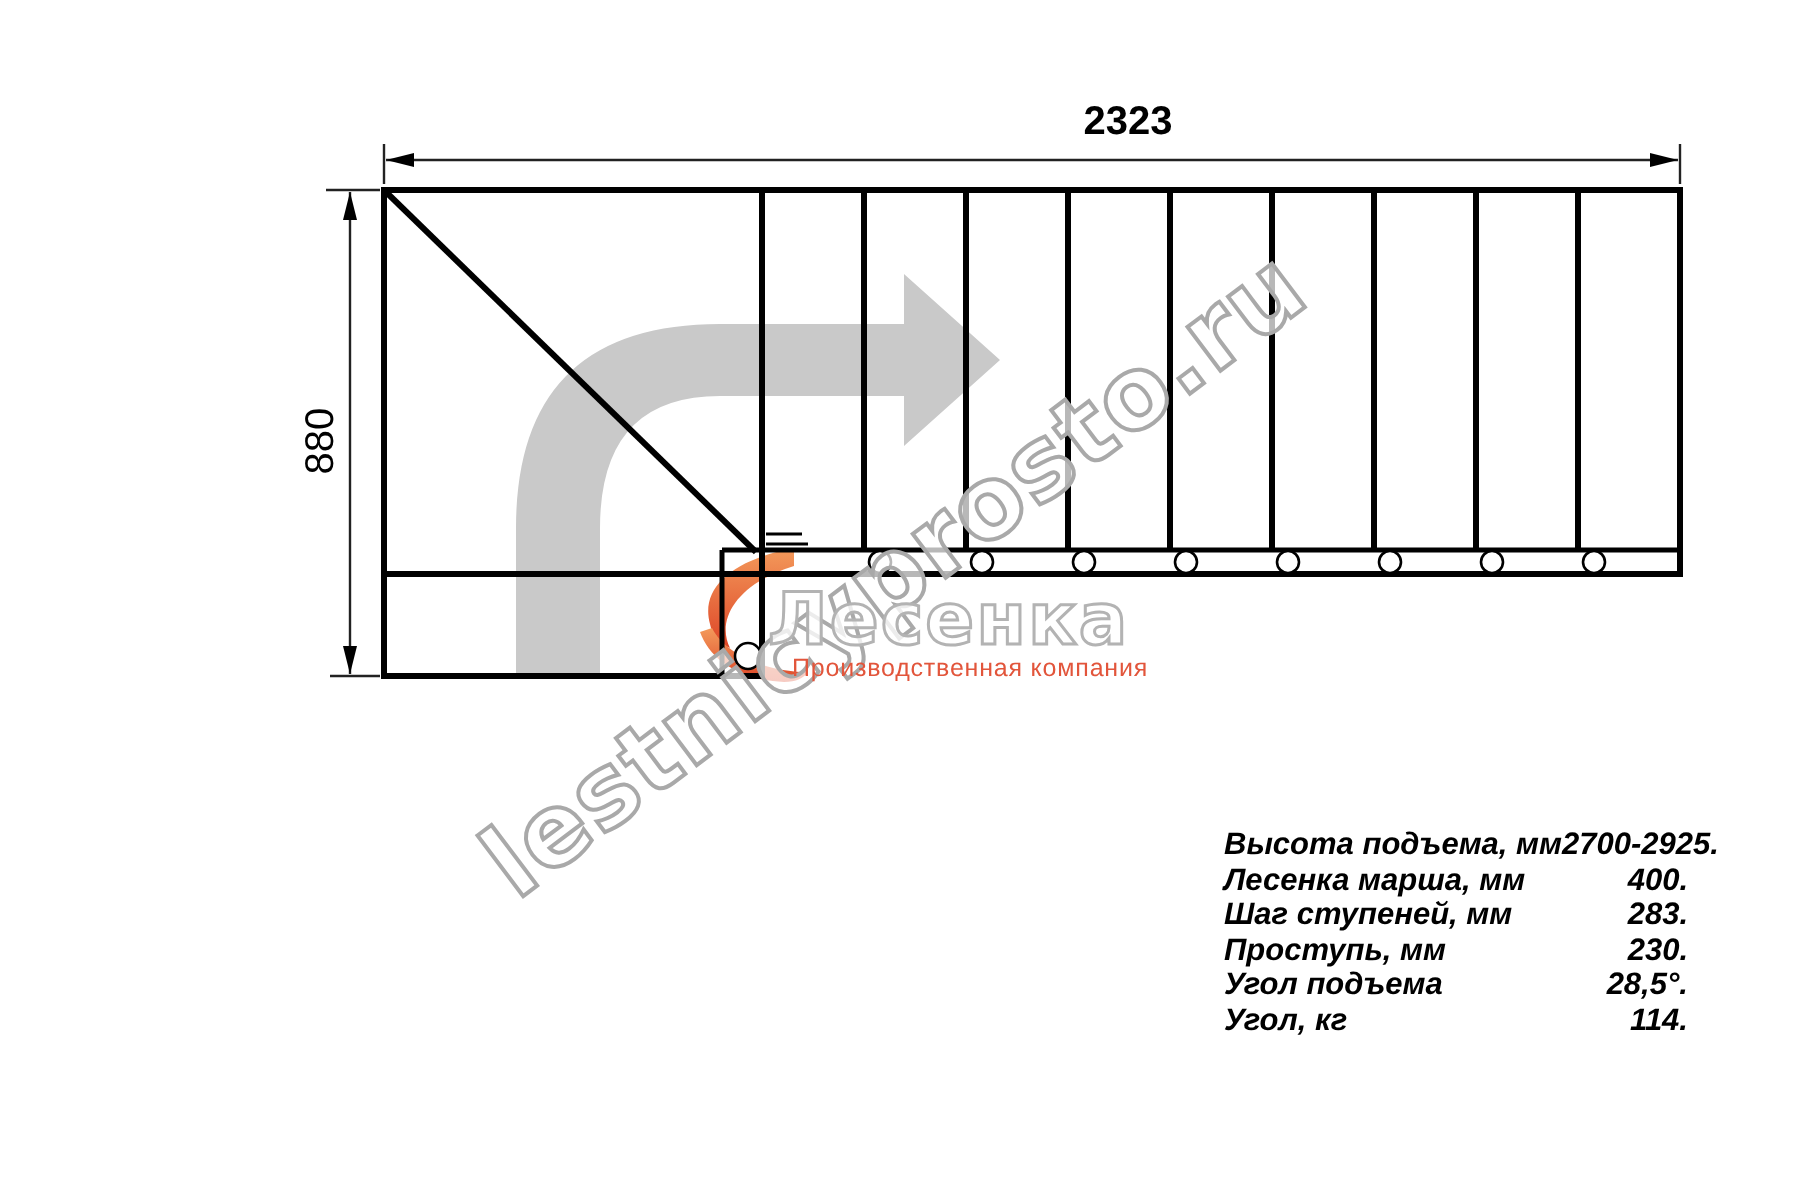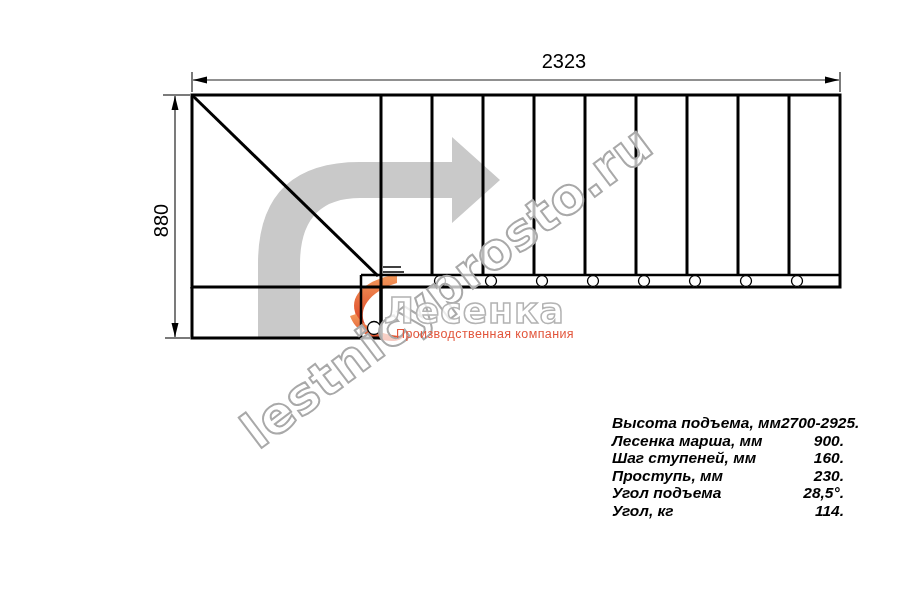--- a/index.html
+++ b/index.html
@@ -114,39 +114,39 @@
       <line x1="165" y1="338" x2="190" y2="338"></line>
     </g>
     <g fill="#000" stroke="none">
       <polygon points="193,80 207,76.5 207,83.5"></polygon>
       <polygon points="839,80 825,76.5 825,83.5"></polygon>
       <polygon points="175,96 171.5,110 178.5,110"></polygon>
       <polygon points="175,337 171.5,323 178.5,323"></polygon>
     </g>
   </svg>
 
-  <div class="dim-label" style="left:524px;top:50px;width:80px;">2323</div>
+  <div class="dim-label" style="left:524px;top:50px;width:80px;font-weight:bold;">2323</div>
   <div class="dim-label vertical" style="left:131px;top:209px;width:60px;">880</div>
 
   <div class="wm-big">lestnicyprosto.ru</div>
   <div class="wm-logo">Лесенка</div>
   <div class="wm-tagline">Производственная компания</div>
 
   <div class="spec-table">
     <div class="spec-row">
       <span class="spec-label">Высота подъема, мм</span>
       <span class="spec-value">2700-2925.</span>
     </div>
     <div class="spec-row">
       <span class="spec-label">Лесенка марша, мм</span>
-      <span class="spec-value">900.</span>
+      <span class="spec-value">400.</span>
     </div>
     <div class="spec-row">
       <span class="spec-label">Шаг ступеней, мм</span>
-      <span class="spec-value">160.</span>
+      <span class="spec-value">283.</span>
     </div>
     <div class="spec-row">
       <span class="spec-label">Проступь, мм</span>
       <span class="spec-value">230.</span>
     </div>
     <div class="spec-row">
       <span class="spec-label">Угол подъема</span>
       <span class="spec-value">28,5°.</span>
     </div>
     <div class="spec-row">

